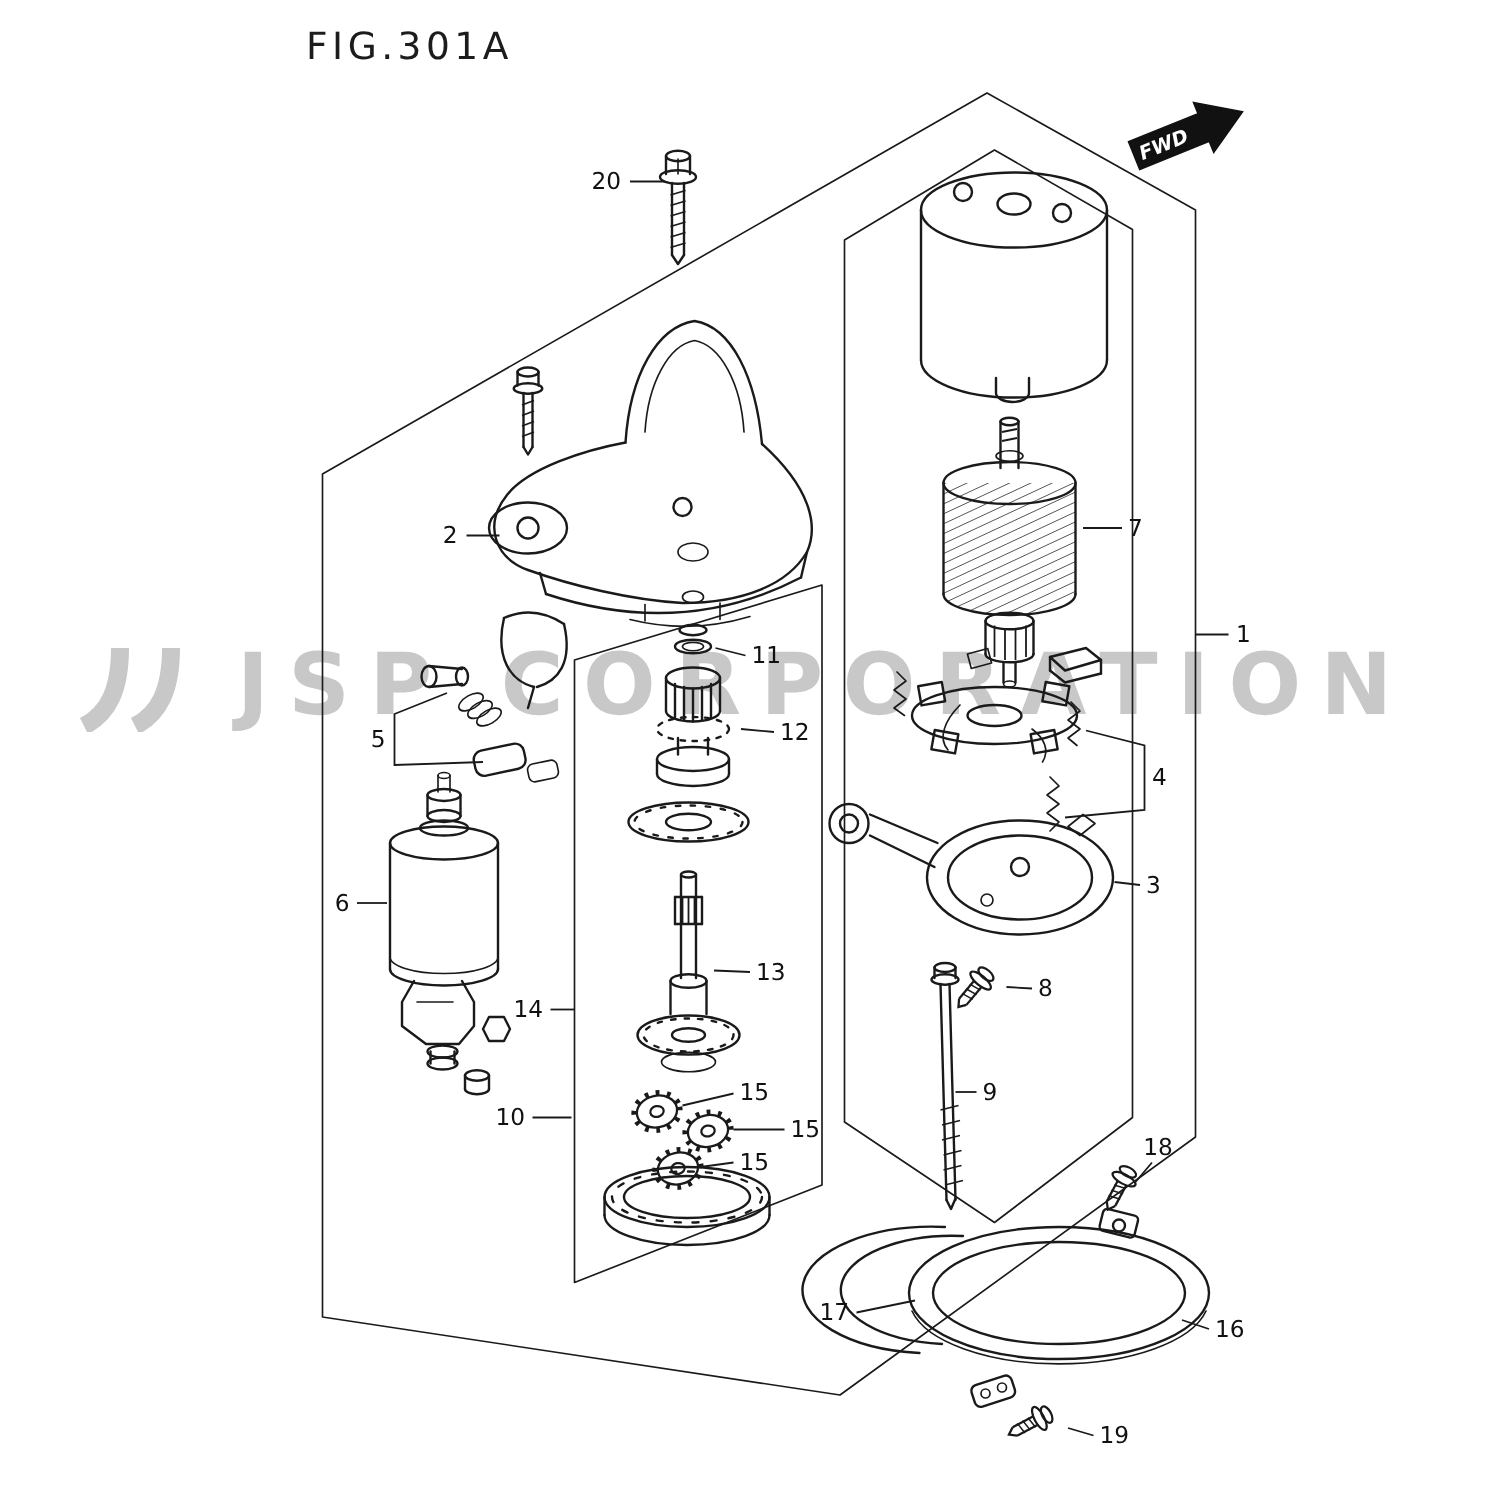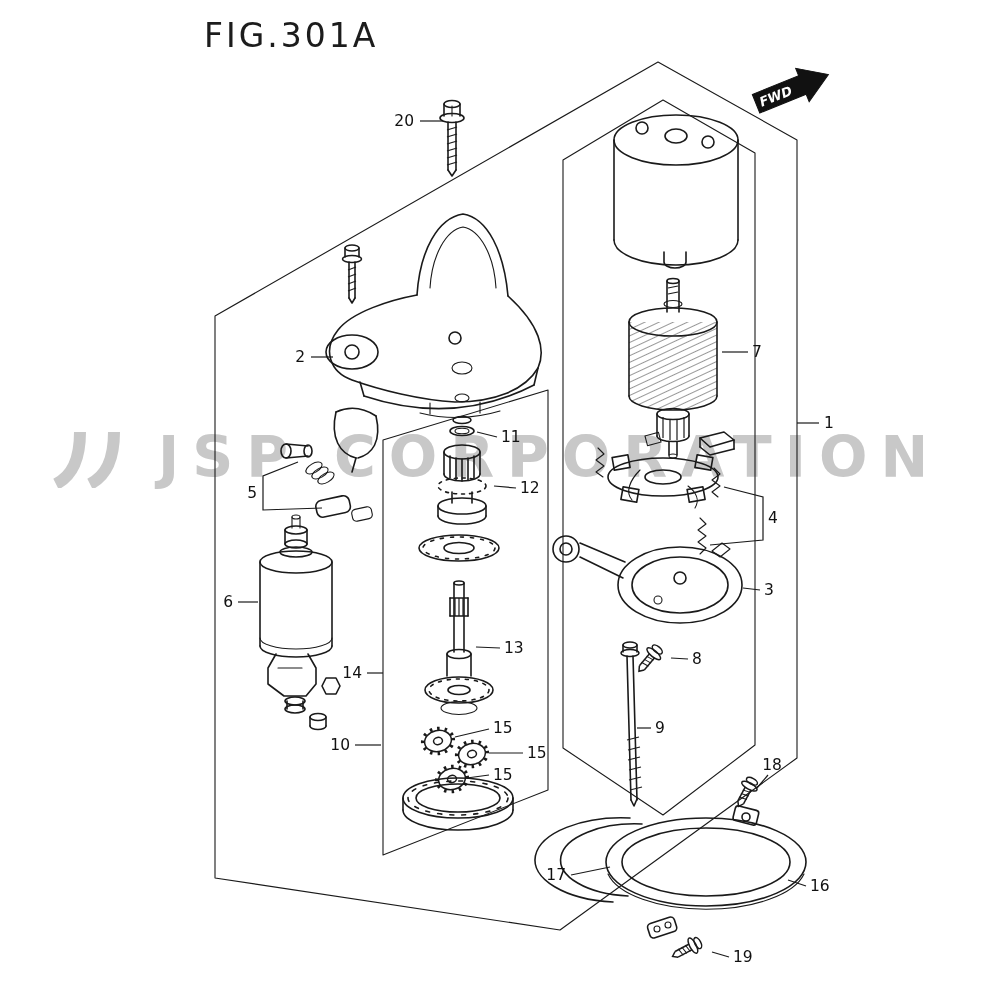--- a/index.html
+++ b/index.html
@@ -1,18 +1,18 @@
 <!DOCTYPE html>
 <html><head>
 <meta charset="utf-8">
 <style>
   html,body{margin:0;padding:0;background:#fff;}
   .canvas{position:relative;width:1000px;height:1000px;background:#fff;overflow:hidden;
           font-family:"DejaVu Sans","Liberation Sans",sans-serif;}
-  .fig-title{position:absolute;left:204px;top:16px;font-size:33px;letter-spacing:3px;color:#1c1c1c;}
+  .fig-title{position:absolute;left:204px;top:16px;font-size:25px;letter-spacing:3px;color:#1c1c1c;}
   .watermark{position:absolute;left:48px;top:426px;display:flex;align-items:flex-end;gap:10px;
              color:#c8c8c8;font-weight:bold;font-size:57px;letter-spacing:13px;white-space:nowrap;
              user-select:none;line-height:62px;}
   .wm-logo{display:inline-block;}
   svg.diagram{position:absolute;left:0;top:0;}
   .ln{stroke:#1a1a1a;fill:none;stroke-width:1.6;stroke-linecap:round;stroke-linejoin:round;}
   .thin{stroke-width:1.1;}
   .ld{stroke:#1a1a1a;stroke-width:1.2;fill:none;}
   .cl{font-size:15.5px;fill:#111;}
 </style>

